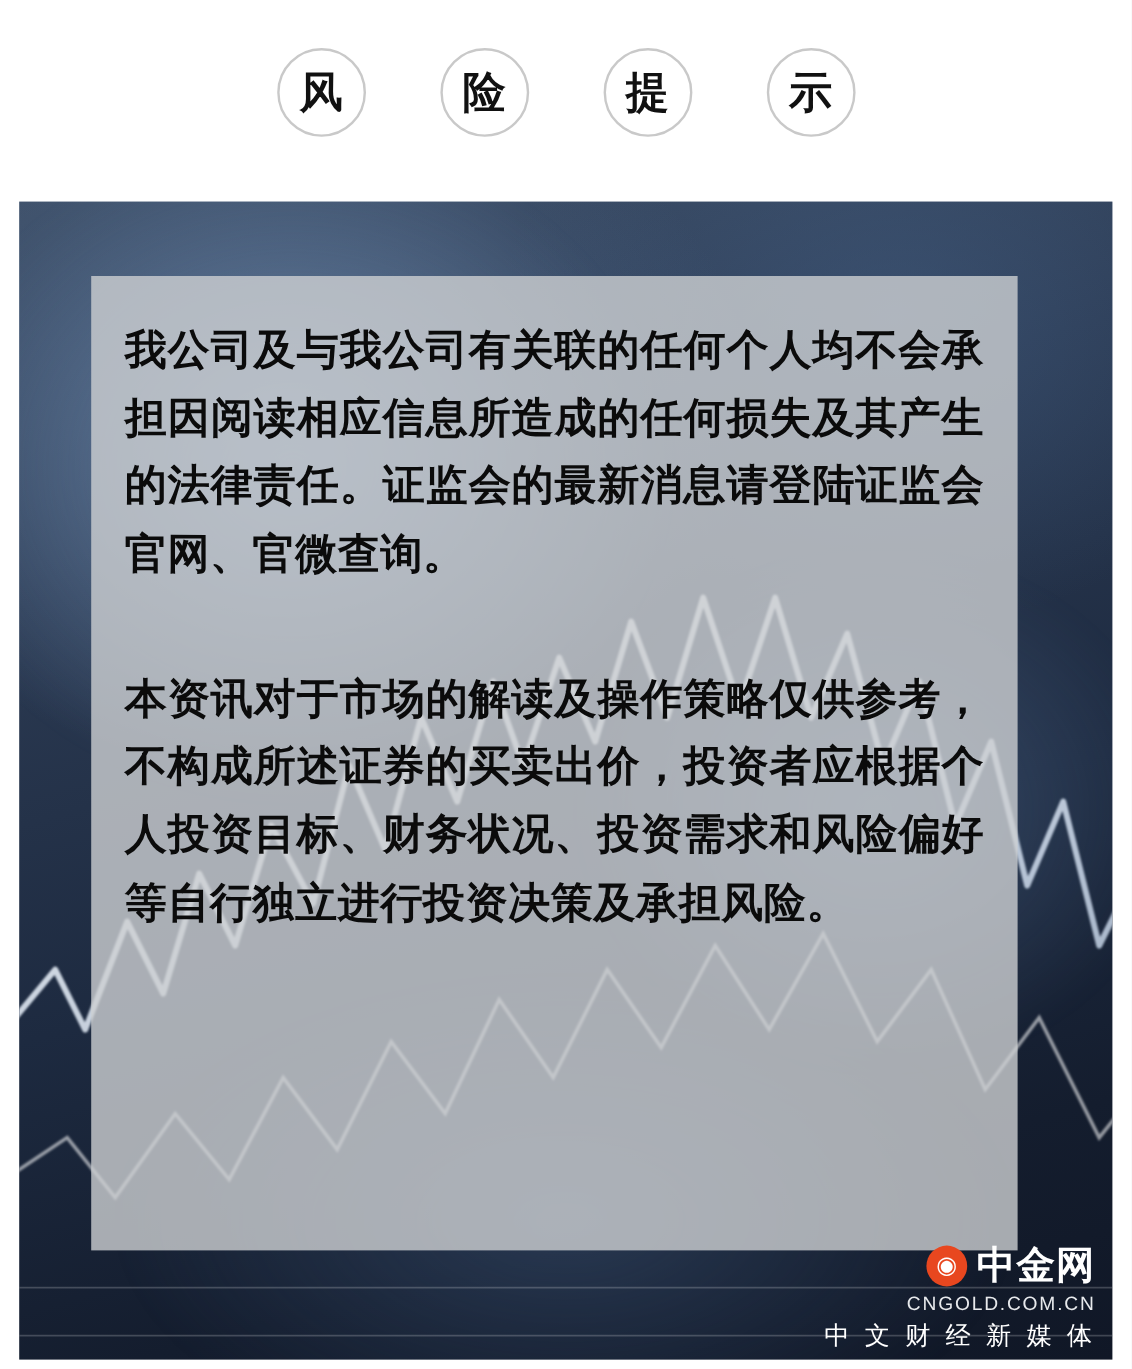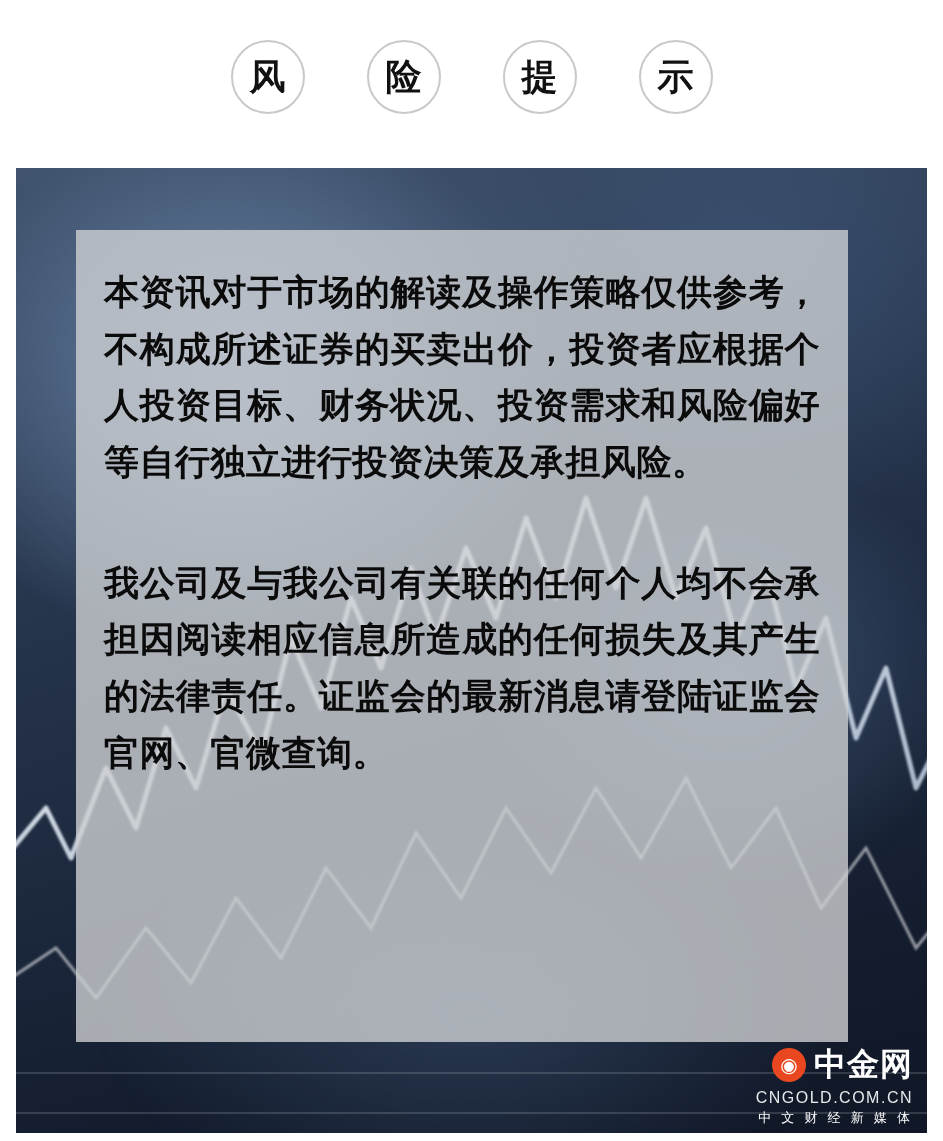--- a/index.html
+++ b/index.html
@@ -148,21 +148,21 @@
     font-family: "DejaVu Serif", "Liberation Serif", serif;
     letter-spacing: 1px;
   }
   .logo-url {
     font-size: 16px;
     color: #e7e9ec;
     letter-spacing: 1.5px;
     font-family: "Liberation Sans", sans-serif;
   }
   .logo-tag {
-    font-size: 13px;
+    font-size: 21px;
     color: #ffffff;
     letter-spacing: 3px;
     font-family: "DejaVu Sans", "Liberation Sans", sans-serif;
   }
 </style>
 </head>
 <body>
 
 <div class="header">
   <div class="circle-char">风</div>
@@ -195,22 +195,22 @@
     <g stroke="#ffffff" stroke-opacity="0.20" stroke-width="1.5">
       <path d="M 0 905 L 911 905"></path>
       <path d="M 0 945 L 911 945"></path>
     </g>
     <g fill="#ffffff" fill-opacity="0.35">
       <rect x="40" y="1030" width="6" height="0"></rect>
     </g>
   </svg>
 
   <div class="notice-panel">
+    <p class="notice-para">我公司及与我公司有关联的任何个人均不会承担因阅读相应信息所造成的任何损失及其产生的法律责任。证监会的最新消息请登陆证监会官网、官微查询。</p>
     <p class="notice-para">本资讯对于市场的解读及操作策略仅供参考，不构成所述证券的买卖出价，投资者应根据个人投资目标、财务状况、投资需求和风险偏好等自行独立进行投资决策及承担风险。</p>
-    <p class="notice-para">我公司及与我公司有关联的任何个人均不会承担因阅读相应信息所造成的任何损失及其产生的法律责任。证监会的最新消息请登陆证监会官网、官微查询。</p>
   </div>
 
   <div class="logo-block">
     <div class="logo-row">
       <span class="logo-mark">◉</span>
       <span class="logo-name">中金网</span>
     </div>
     <div class="logo-url">CNGOLD.COM.CN</div>
     <div class="logo-tag">中 文 财 经 新 媒 体</div>
   </div>

